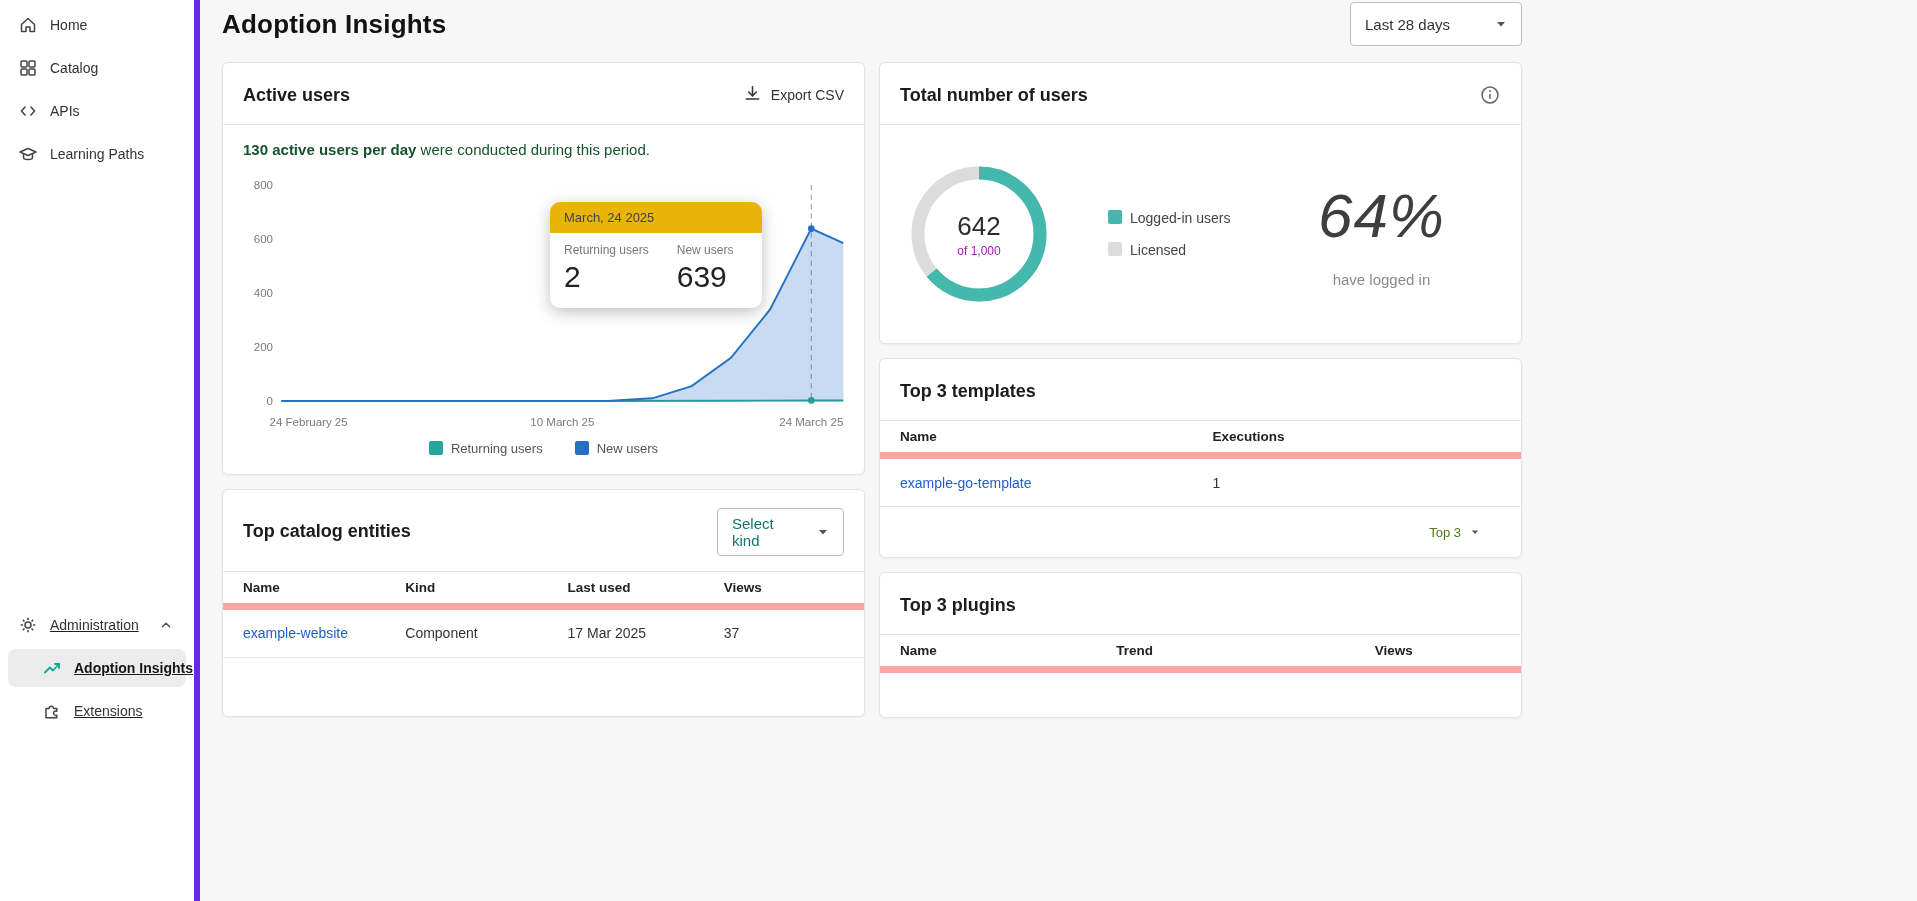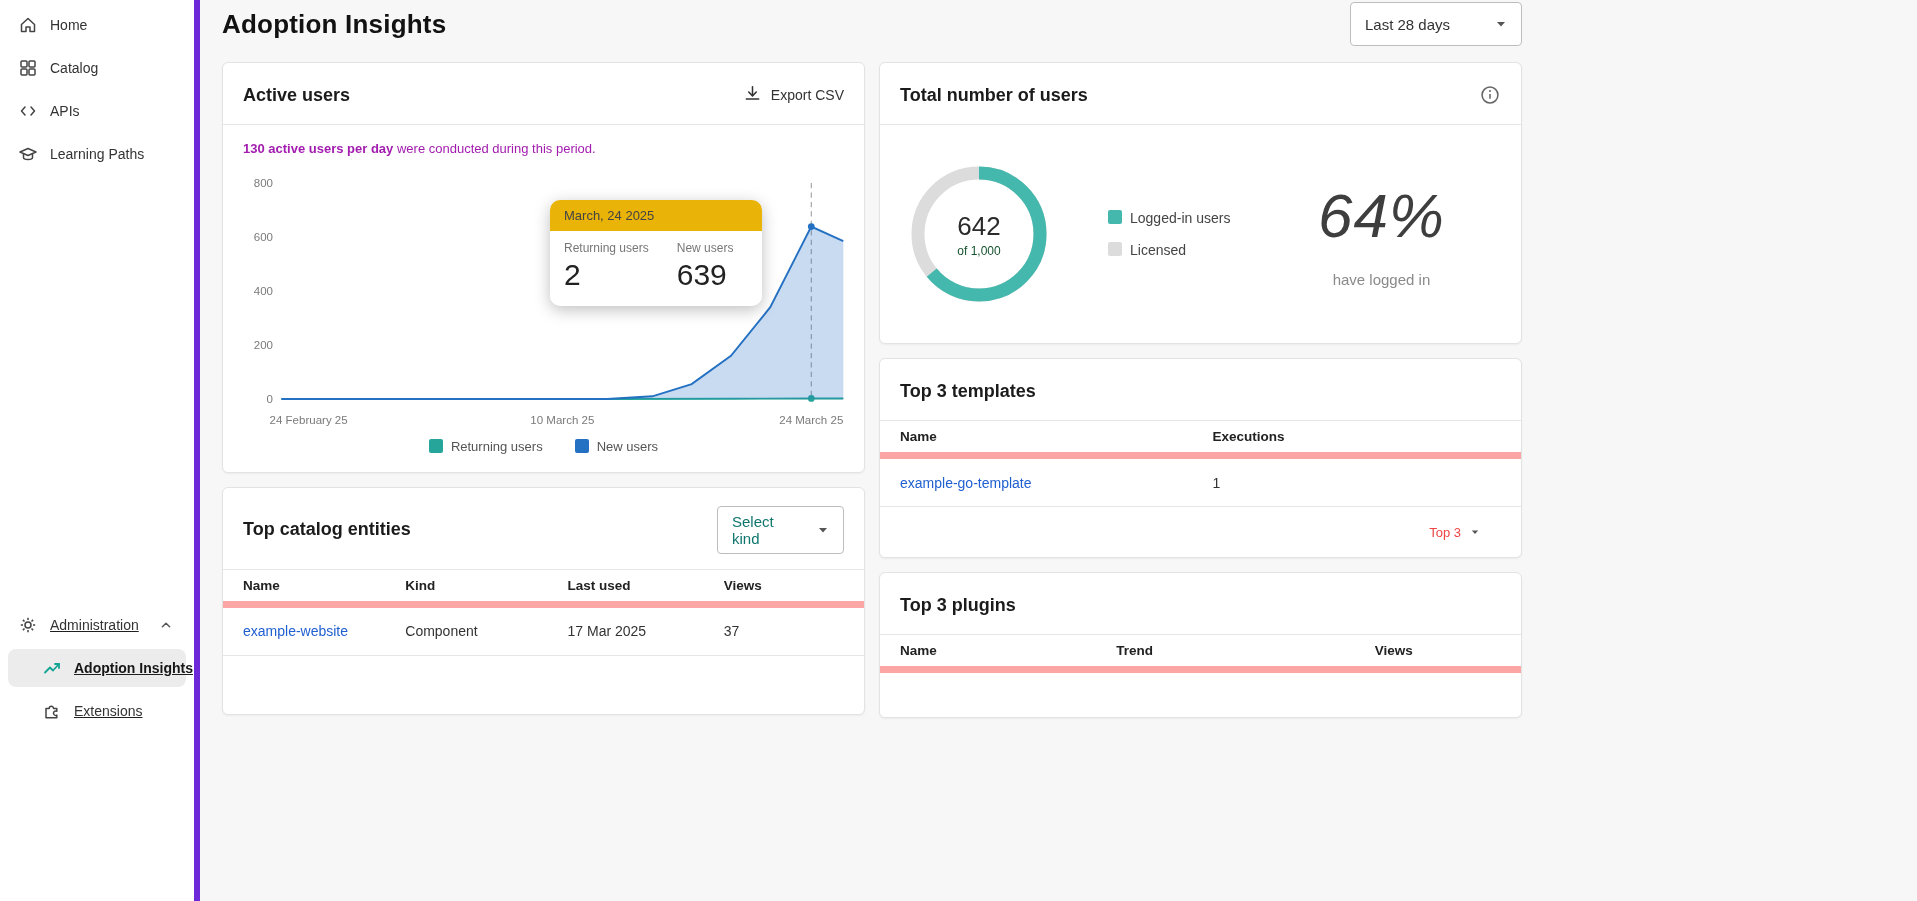--- a/index.html
+++ b/index.html
@@ -32,57 +32,57 @@
 
   .card { background:#fff; border:1px solid #e3e3e3; border-radius:6px; box-shadow:0 1px 2px rgba(0,0,0,0.05); width:100%; }
   .card-head { display:flex; align-items:center; justify-content:space-between; padding:18px 20px 15px; border-bottom:1px solid #e6e6e6; min-height:62px; }
   .card-head h2 { font-size:18px; font-weight:600; color:#1b1b1b; }
   .text-btn { display:flex; align-items:center; gap:9px; background:none; border:none; font-family:inherit; font-size:14px; font-weight:500; color:#333; cursor:pointer; }
   .text-btn svg { width:19px; height:19px; }
   .icon-btn { background:none; border:none; cursor:pointer; display:flex; padding:0; }
   .icon-btn svg { width:22px; height:22px; }
 
   
-  .summary { padding:16px 20px 4px; font-size:13px; color:#a21caf; }
+  .summary { padding:16px 20px 4px; font-size:15px; color:#14532d; }
   .summary strong { font-weight:700; }
   .chart-wrap { position:relative; padding:0 6px; }
   #area-svg { width:100%; display:block; }
   .tick { font-size:11px; fill:#7a7a7a; }
   .tooltip { position:absolute; left:327px; top:40px; width:212px; background:#fff; border-radius:10px; box-shadow:0 4px 16px rgba(0,0,0,0.25); overflow:hidden; }
   .tt-head { background:#eab308; padding:8px 14px; font-size:13px; color:#444; }
   .tt-body { display:flex; gap:28px; padding:10px 14px 14px; }
   .tt-label { font-size:12px; color:#777; margin-bottom:3px; }
   .tt-value { font-size:30px; font-weight:500; color:#222; }
   .legend { display:flex; justify-content:center; gap:32px; padding:4px 0 18px; font-size:13px; color:#555; }
   .legend-item { display:flex; align-items:center; gap:8px; }
   .sq { width:14px; height:14px; border-radius:2px; display:inline-block; background:#999; }
 
   
   .total-body { display:flex; align-items:center; padding:34px 24px; }
   .donut-wrap { position:relative; width:150px; height:150px; flex-shrink:0; }
   .donut-wrap svg { display:block; }
   .donut-center { position:absolute; inset:0; display:flex; flex-direction:column; align-items:center; justify-content:center; }
   .donut-value { font-size:26px; color:#2b2b2b; }
-  .donut-sub { font-size:12px; color:#14532d; margin-top:2px; }
+  .donut-sub { font-size:12px; color:#a21caf; margin-top:2px; }
   .donut-legend { margin-left:54px; display:flex; flex-direction:column; gap:16px; font-size:14px; color:#444; }
   .dl-item { display:flex; align-items:flex-start; gap:8px; }
   .percent-block { margin-left:auto; margin-right:52px; text-align:center; }
   .percent { font-size:62px; font-weight:400; color:#3e3e3e; letter-spacing:1px;font-style:italic; }
   .percent-sub { font-size:15px; color:#8a8a8a; margin-top:20px; }
 
   
   .tbl-head, .tbl-row { display:grid; align-items:center; padding:0 20px; }
   .tbl-head { height:38px; font-size:13.5px; font-weight:700; color:#222; border-bottom:7px solid #fca5a5; }
   .tbl-row { height:48px; font-size:14px; color:#333; border-bottom:1px solid #e6e6e6; }
   .two-col { grid-template-columns:52% 48%; }
   .four-col { grid-template-columns:27% 27% 26% 20%; }
   .three-col { grid-template-columns:36% 43% 21%; }
   a.link { color:#1f5fd0; text-decoration:none; cursor:pointer; }
   .tbl-footer { display:flex; justify-content:flex-end; align-items:center; height:50px; padding:0 38px; }
-  .rows-select { display:flex; align-items:center; gap:6px; font-size:13px; color:#ef4444; cursor:pointer; }
+  .rows-select { display:flex; align-items:center; gap:6px; font-size:13px; color:#4d7c0f; cursor:pointer; }
   .rows-select svg { width:16px; height:16px; }
   .filler { height:58px; }
   .filler.small { height:44px; }
 </style>
 </head>
 <body>
 
 <div class="app">
 
   <aside class="sidebar">

